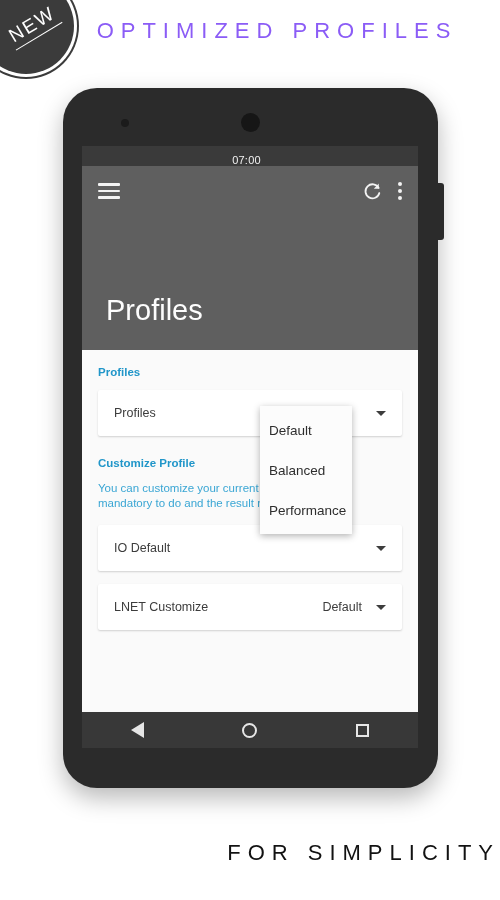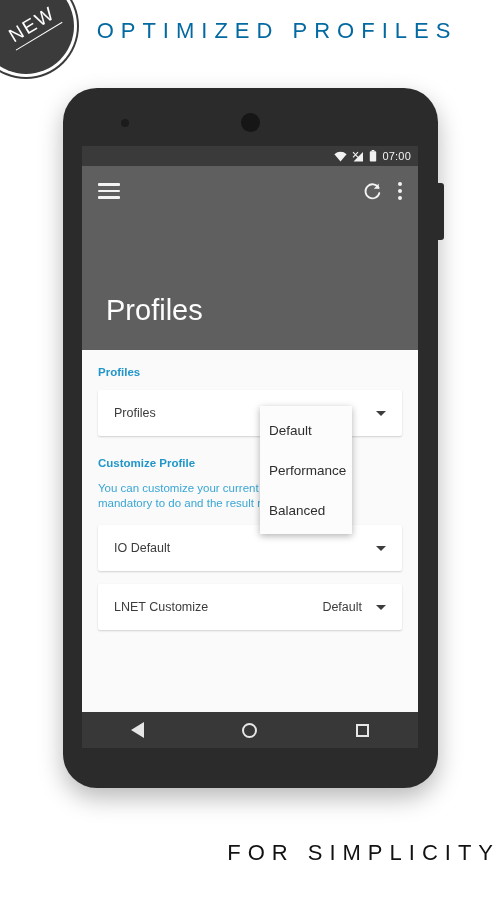--- a/index.html
+++ b/index.html
@@ -52,21 +52,21 @@
   
   .headline {
     position: absolute;
     left: 0;
     top: 18px;
     width: 500px;
     text-align: center;
     padding-left: 54px;
     font-size: 22px;
     letter-spacing: 7px;
-    color: #0369a1;
+    color: #8b5cf6;
     font-family: "Liberation Sans", sans-serif;
   }
   .footline {
     position: absolute;
     left: 0;
     top: 840px;
     width: 500px;
     text-align: right;
     font-size: 22px;
     letter-spacing: 7px;
@@ -127,20 +127,21 @@
   
   .statusbar {
     position: relative;
     height: 20px;
     background: #3a3a3a;
     display: flex;
     align-items: center;
     justify-content: flex-end;
     padding-right: 7px;
     gap: 5px;
+    flex-direction: column;
   }
   .sb-icon { display: block; }
   .sb-clock {
     color: #f2f2f2;
     font-size: 11px;
     font-family: "Liberation Sans", sans-serif;
     letter-spacing: 0.2px;
   }
 
   
@@ -366,22 +367,22 @@
       <div class="card">
         <span class="card-label">LNET Customize</span>
         <div class="card-right">
           <span class="card-value">Default</span>
           <span class="caret"></span>
         </div>
       </div>
 
       <div class="dropdown">
         <div class="dd-item">Default</div>
+        <div class="dd-item">Balanced</div>
         <div class="dd-item">Performance</div>
-        <div class="dd-item">Balanced</div>
       </div>
 
     </div>
 
     <div class="navbar">
       <div class="nav-back"></div>
       <div class="nav-home"></div>
       <div class="nav-recents"></div>
     </div>
 

